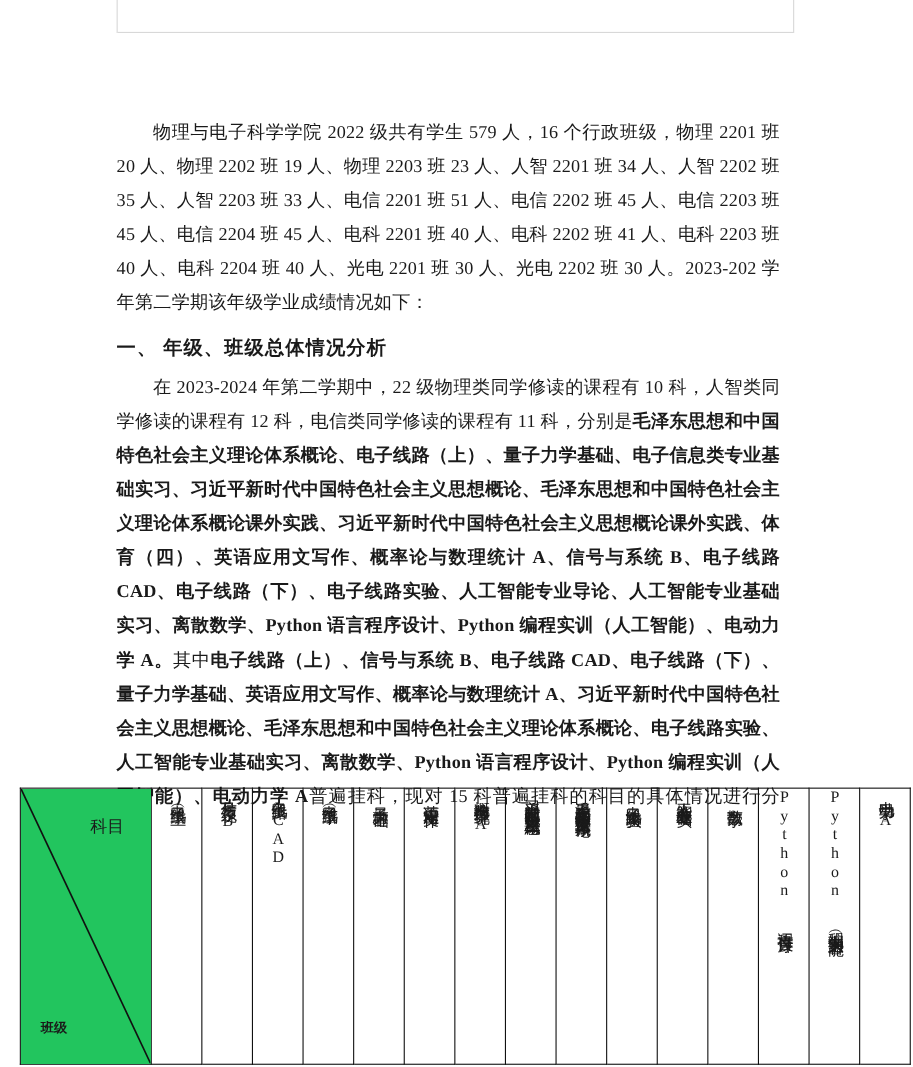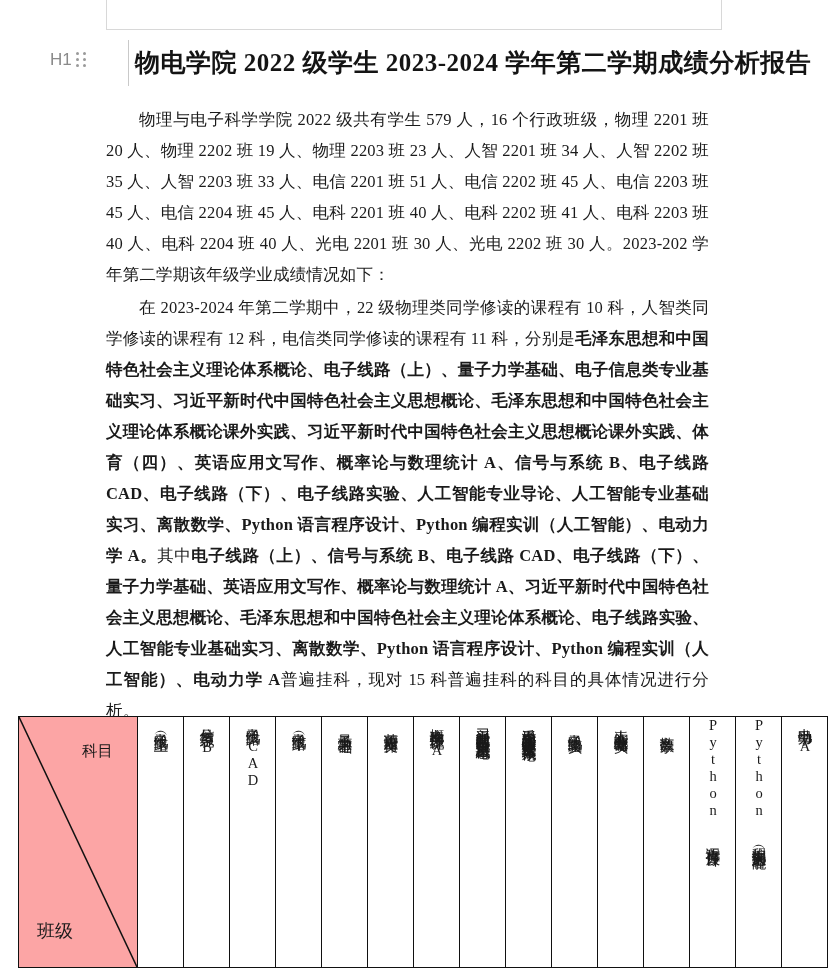--- a/index.html
+++ b/index.html
@@ -133,41 +133,41 @@
   }
   table.grade-table td, table.grade-table th {
     border: 1px solid #111;
     padding: 0;
     vertical-align: top;
   }
   th.corner {
     width: 118px;
     height: 250px;
     position: relative;
-    background: #fca5a5;
+    background: #22c55e;
   }
   th.corner .diag {
     position: absolute;
     inset: 0;
     overflow: hidden;
   }
   th.corner .diag svg { display: block; }
   th.corner .subject-lbl {
     position: absolute;
     top: 24px;
     right: 24px;
     font-size: 15.5px;
     font-weight: 400;
   }
   th.corner .class-lbl {
     position: absolute;
     bottom: 24px;
     left: 18px;
-    font-size: 18px;
-    font-weight: 400;
+    font-size: 12px;
+    font-weight: 700;
   }
   td.vcol {
     width: 45px;
     height: 250px;
     text-align: center;
     padding-top: 8px;
   }
   td.vcol .vtext {
     writing-mode: vertical-rl;
     text-orientation: upright;
@@ -181,38 +181,25 @@
 </style>
 </head>
 <body>
 
 <div class="page">
 
   <div class="top-rule">
     <div class="top-rule-line"></div>
   </div>
 
-  <div class="heading-row">
-    <div class="h1-marker">
-      <span>H1</span>
-    </div>
-    <div class="drag-handle">
-      <span style="left:0;top:0;"></span>
-        <span style="left:7px;top:0;"></span>
-      <span style="left:0;top:6px;"></span>
-        <span style="left:7px;top:6px;"></span>
-      <span style="left:0;top:12px;"></span>
-        <span style="left:7px;top:12px;"></span>
-    </div>
-    <div class="doc-title">物电学院 2022 级学生 2023-2024 学年第二学期成绩分析报告</div>
-  </div>
 
   <div class="body-wrap">
     <p class="para indent">物理与电子科学学院 2022 级共有学生 579 人，16 个行政班级，物理 2201 班 20 人、物理 2202 班 19 人、物理 2203 班 23 人、人智 2201 班 34 人、人智 2202 班 35 人、人智 2203 班 33 人、电信 2201 班 51 人、电信 2202 班 45 人、电信 2203 班 45 人、电信 2204 班 45 人、电科 2201 班 40 人、电科 2202 班 41 人、电科 2203 班 40 人、电科 2204 班 40 人、光电 2201 班 30 人、光电 2202 班 30 人。2023-202 学年第二学期该年级学业成绩情况如下：</p>
 
+    <div class="sec-head">一、 年级、班级总体情况分析</div>
 
     <p class="para indent"><span>在 2023-2024 年第二学期中，22 级物理类同学修读的课程有 10 科，人智类同学修读的课程有 12 科，电信类同学修读的课程有 11 科，分别是</span><span class="bold">毛泽东思想和中国特色社会主义理论体系概论、电子线路（上）、量子力学基础、电子信息类专业基础实习、习近平新时代中国特色社会主义思想概论、毛泽东思想和中国特色社会主义理论体系概论课外实践、习近平新时代中国特色社会主义思想概论课外实践、体育（四）、英语应用文写作、概率论与数理统计 A、信号与系统 B、电子线路 CAD、电子线路（下）、电子线路实验、人工智能专业导论、人工智能专业基础实习、离散数学、Python 语言程序设计、Python 编程实训（人工智能）、电动力学 A。</span><span>其中</span><span class="bold">电子线路（上）、信号与系统 B、电子线路 CAD、电子线路（下）、量子力学基础、英语应用文写作、概率论与数理统计 A、习近平新时代中国特色社会主义思想概论、毛泽东思想和中国特色社会主义理论体系概论、电子线路实验、人工智能专业基础实习、离散数学、Python 语言程序设计、Python 编程实训（人工智能）、电动力学 A</span><span>普遍挂科，现对 15 科普遍挂科的科目的具体情况进行分析。</span></p>
 
   </div>
 
   <div class="table-area">
     <table class="grade-table">
       <tbody>
         <tr>
           <th class="corner">

